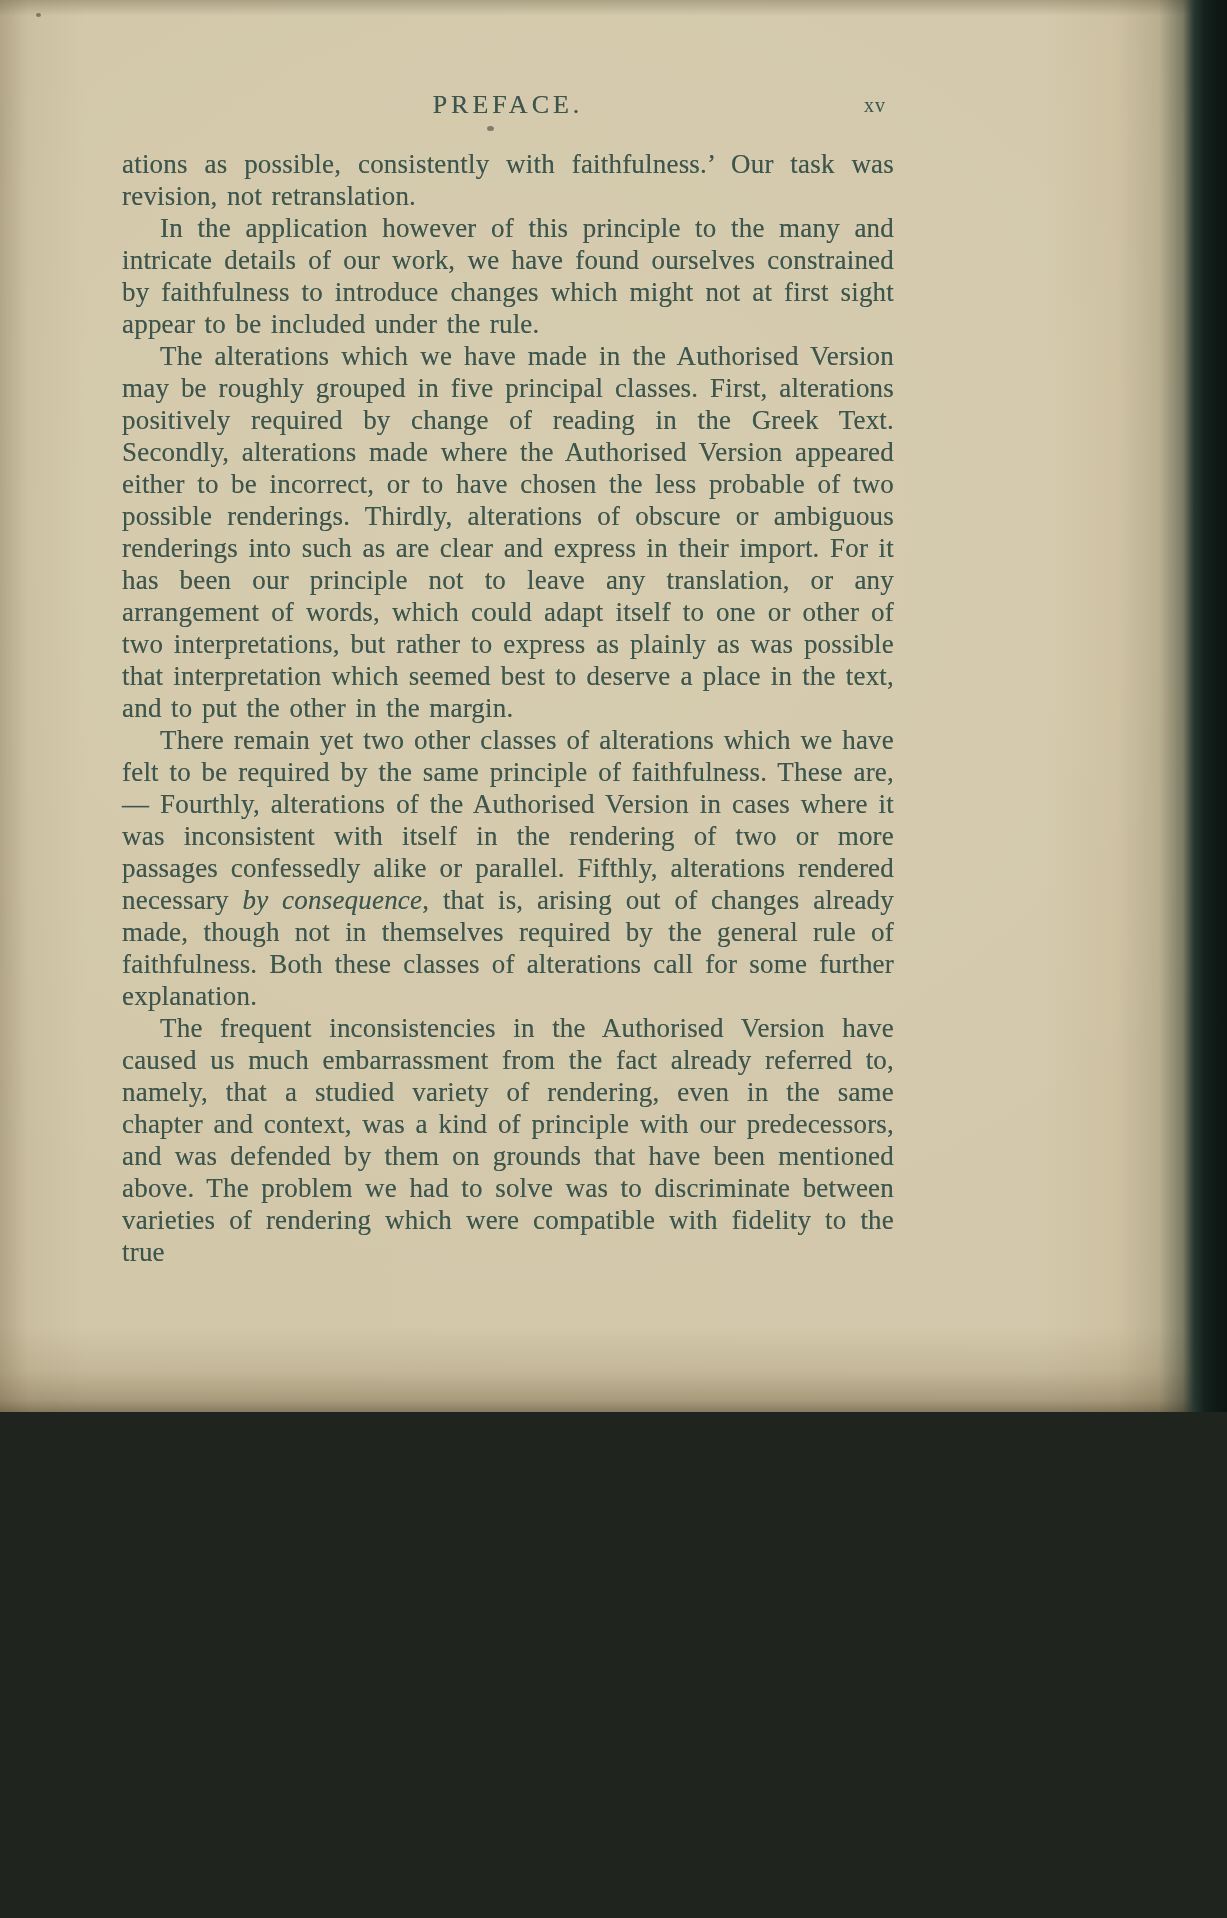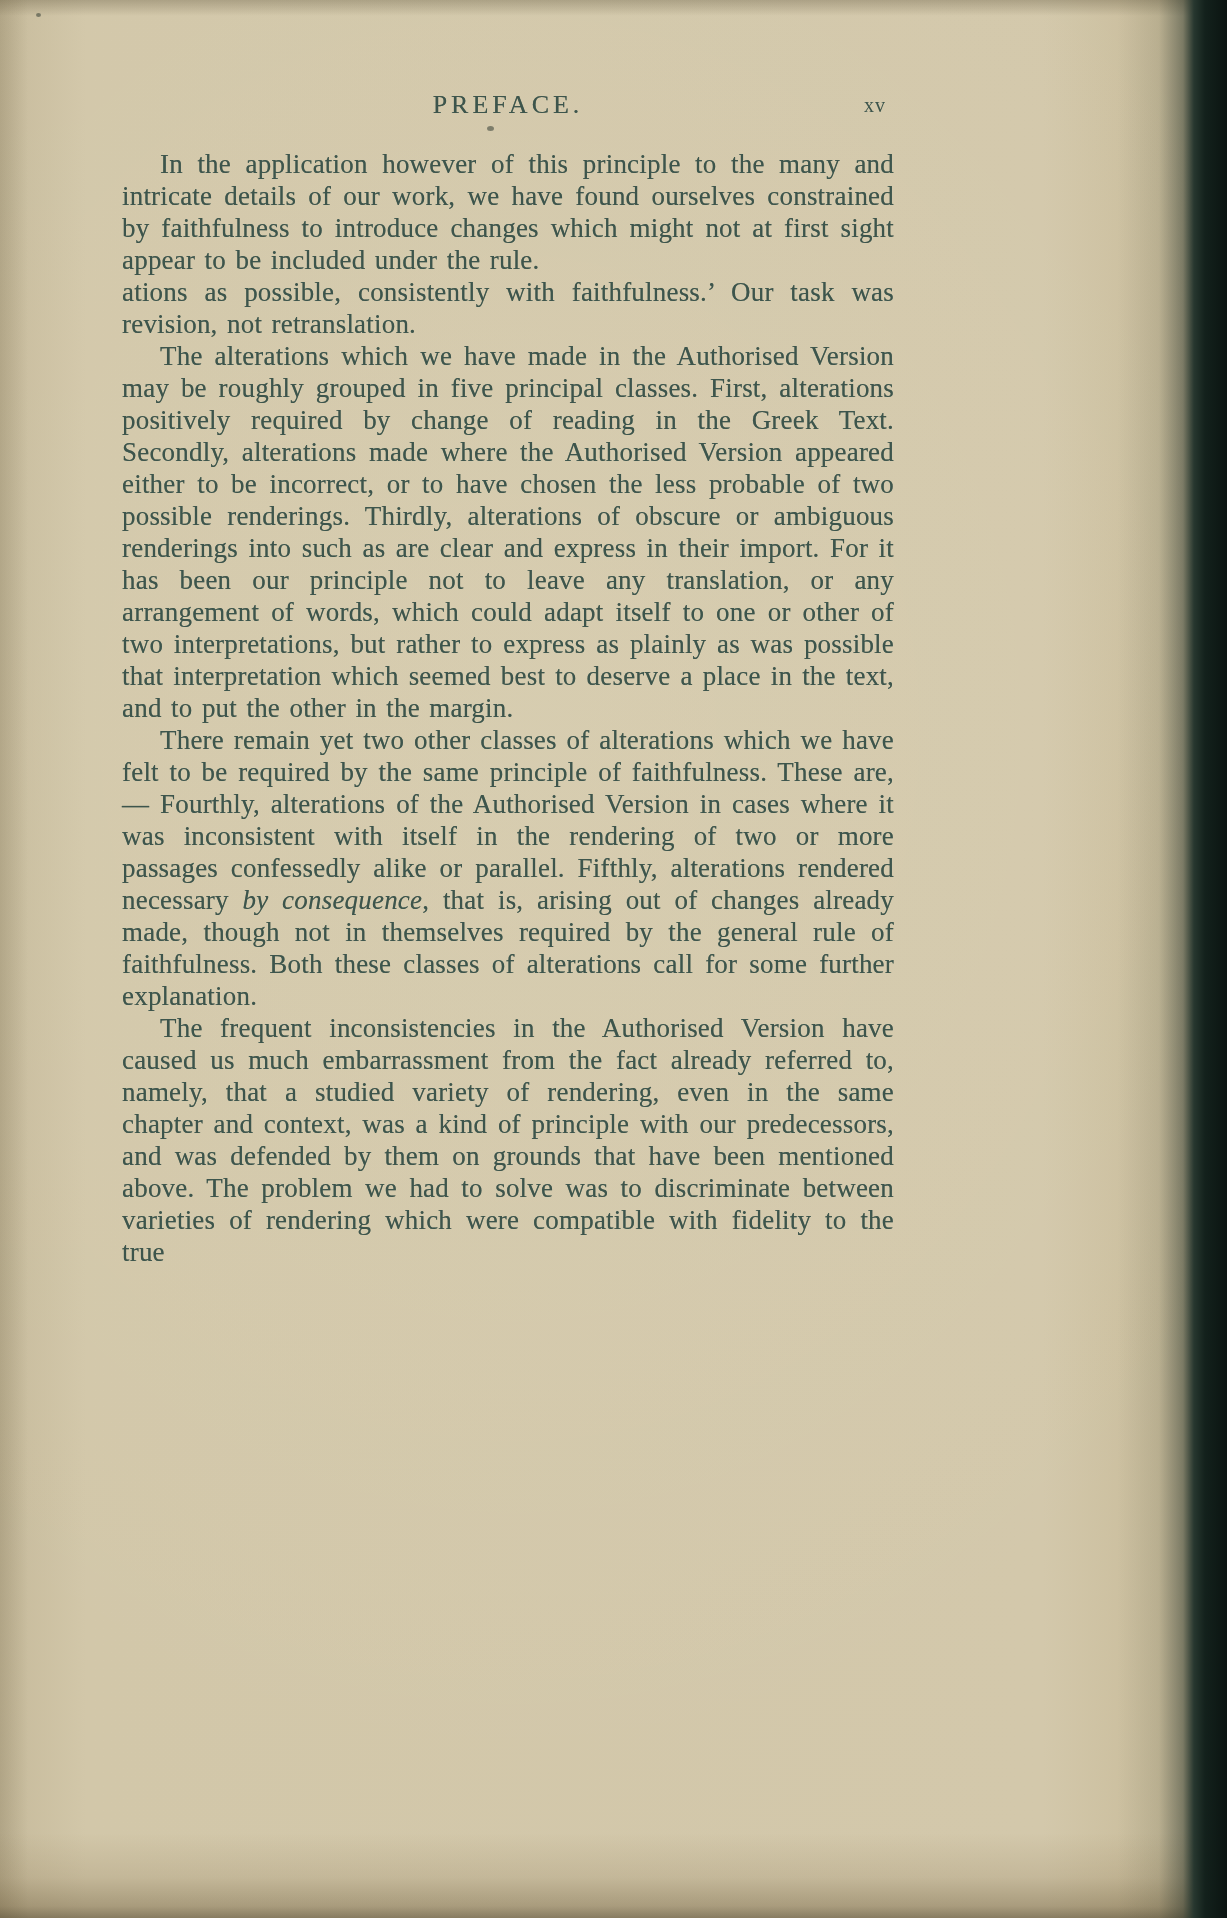--- a/index.html
+++ b/index.html
@@ -8,21 +8,21 @@
     --edge-dark: #13211c;
   }
   html, body {
     margin: 0;
     padding: 0;
     background: #20241f;
   }
   .scan {
     position: relative;
     width: 1227px;
-    height: 1918px;
+    height: 1412px;
     overflow: hidden;
     background:
       radial-gradient(ellipse 120% 90% at 42% 38%, rgba(255,250,228,0.10), rgba(0,0,0,0) 62%),
       linear-gradient(to right, #c6ba9b 0%, #d2c7a9 7%, #d3c8ab 85%, #c8bb99 96%, #beb08c 100%),
       var(--paper);
     font-family: "Liberation Serif", "DejaVu Serif", serif;
     color: var(--ink);
   }
 
   
@@ -109,22 +109,22 @@
 <body>
 
 <div class="scan">
 
   <div class="page-header">
     <span class="page-title">PREFACE.</span>
     <span class="page-number">xv</span>
   </div>
 
   <div class="page-body">
+      <p class="para"><span>ations as possible, consistently with faithfulness.’  Our task was revision, not retranslation.</span></p>
       <p class="para indent"><span>In the application however of this principle to the many and intricate details of our work, we have found ourselves constrained by faithfulness to introduce changes which might not at first sight appear to be included under the rule.</span></p>
-      <p class="para"><span>ations as possible, consistently with faithfulness.’  Our task was revision, not retranslation.</span></p>
       <p class="para indent"><span>The alterations which we have made in the Authorised Version may be roughly grouped in five principal classes. First, alterations positively required by change of reading in the Greek Text.  Secondly, alterations made where the Authorised Version appeared either to be incorrect, or to have chosen the less probable of two possible renderings. Thirdly, alterations of obscure or ambiguous renderings into such as are clear and express in their import.  For it has been our principle not to leave any translation, or any arrangement of words, which could adapt itself to one or other of two interpretations, but rather to express as plainly as was possible that interpretation which seemed best to deserve a place in the text, and to put the other in the margin.</span></p>
       <p class="para indent"><span>There remain yet two other classes of alterations which we have felt to be required by the same principle of faithfulness.  These are, — Fourthly, alterations of the Authorised Version in cases where it was inconsistent with itself in the rendering of two or more passages confessedly alike or parallel.  Fifthly, alterations rendered necessary </span><span class="italic">by consequence</span><span>, that is, arising out of changes already made, though not in themselves required by the general rule of faithfulness.  Both these classes of alterations call for some further explanation.</span></p>
       <p class="para indent"><span>The frequent inconsistencies in the Authorised Version have caused us much embarrassment from the fact already referred to, namely, that a studied variety of rendering, even in the same chapter and context, was a kind of principle with our predecessors, and was defended by them on grounds that have been mentioned above.  The problem we had to solve was to discriminate between varieties of rendering which were compatible with fidelity to the true</span></p>
     </div>
 
   <div class="speck s1"></div>
   <div class="speck s2"></div>
 
   <div class="top-edge"></div>
   <div class="left-edge"></div>

